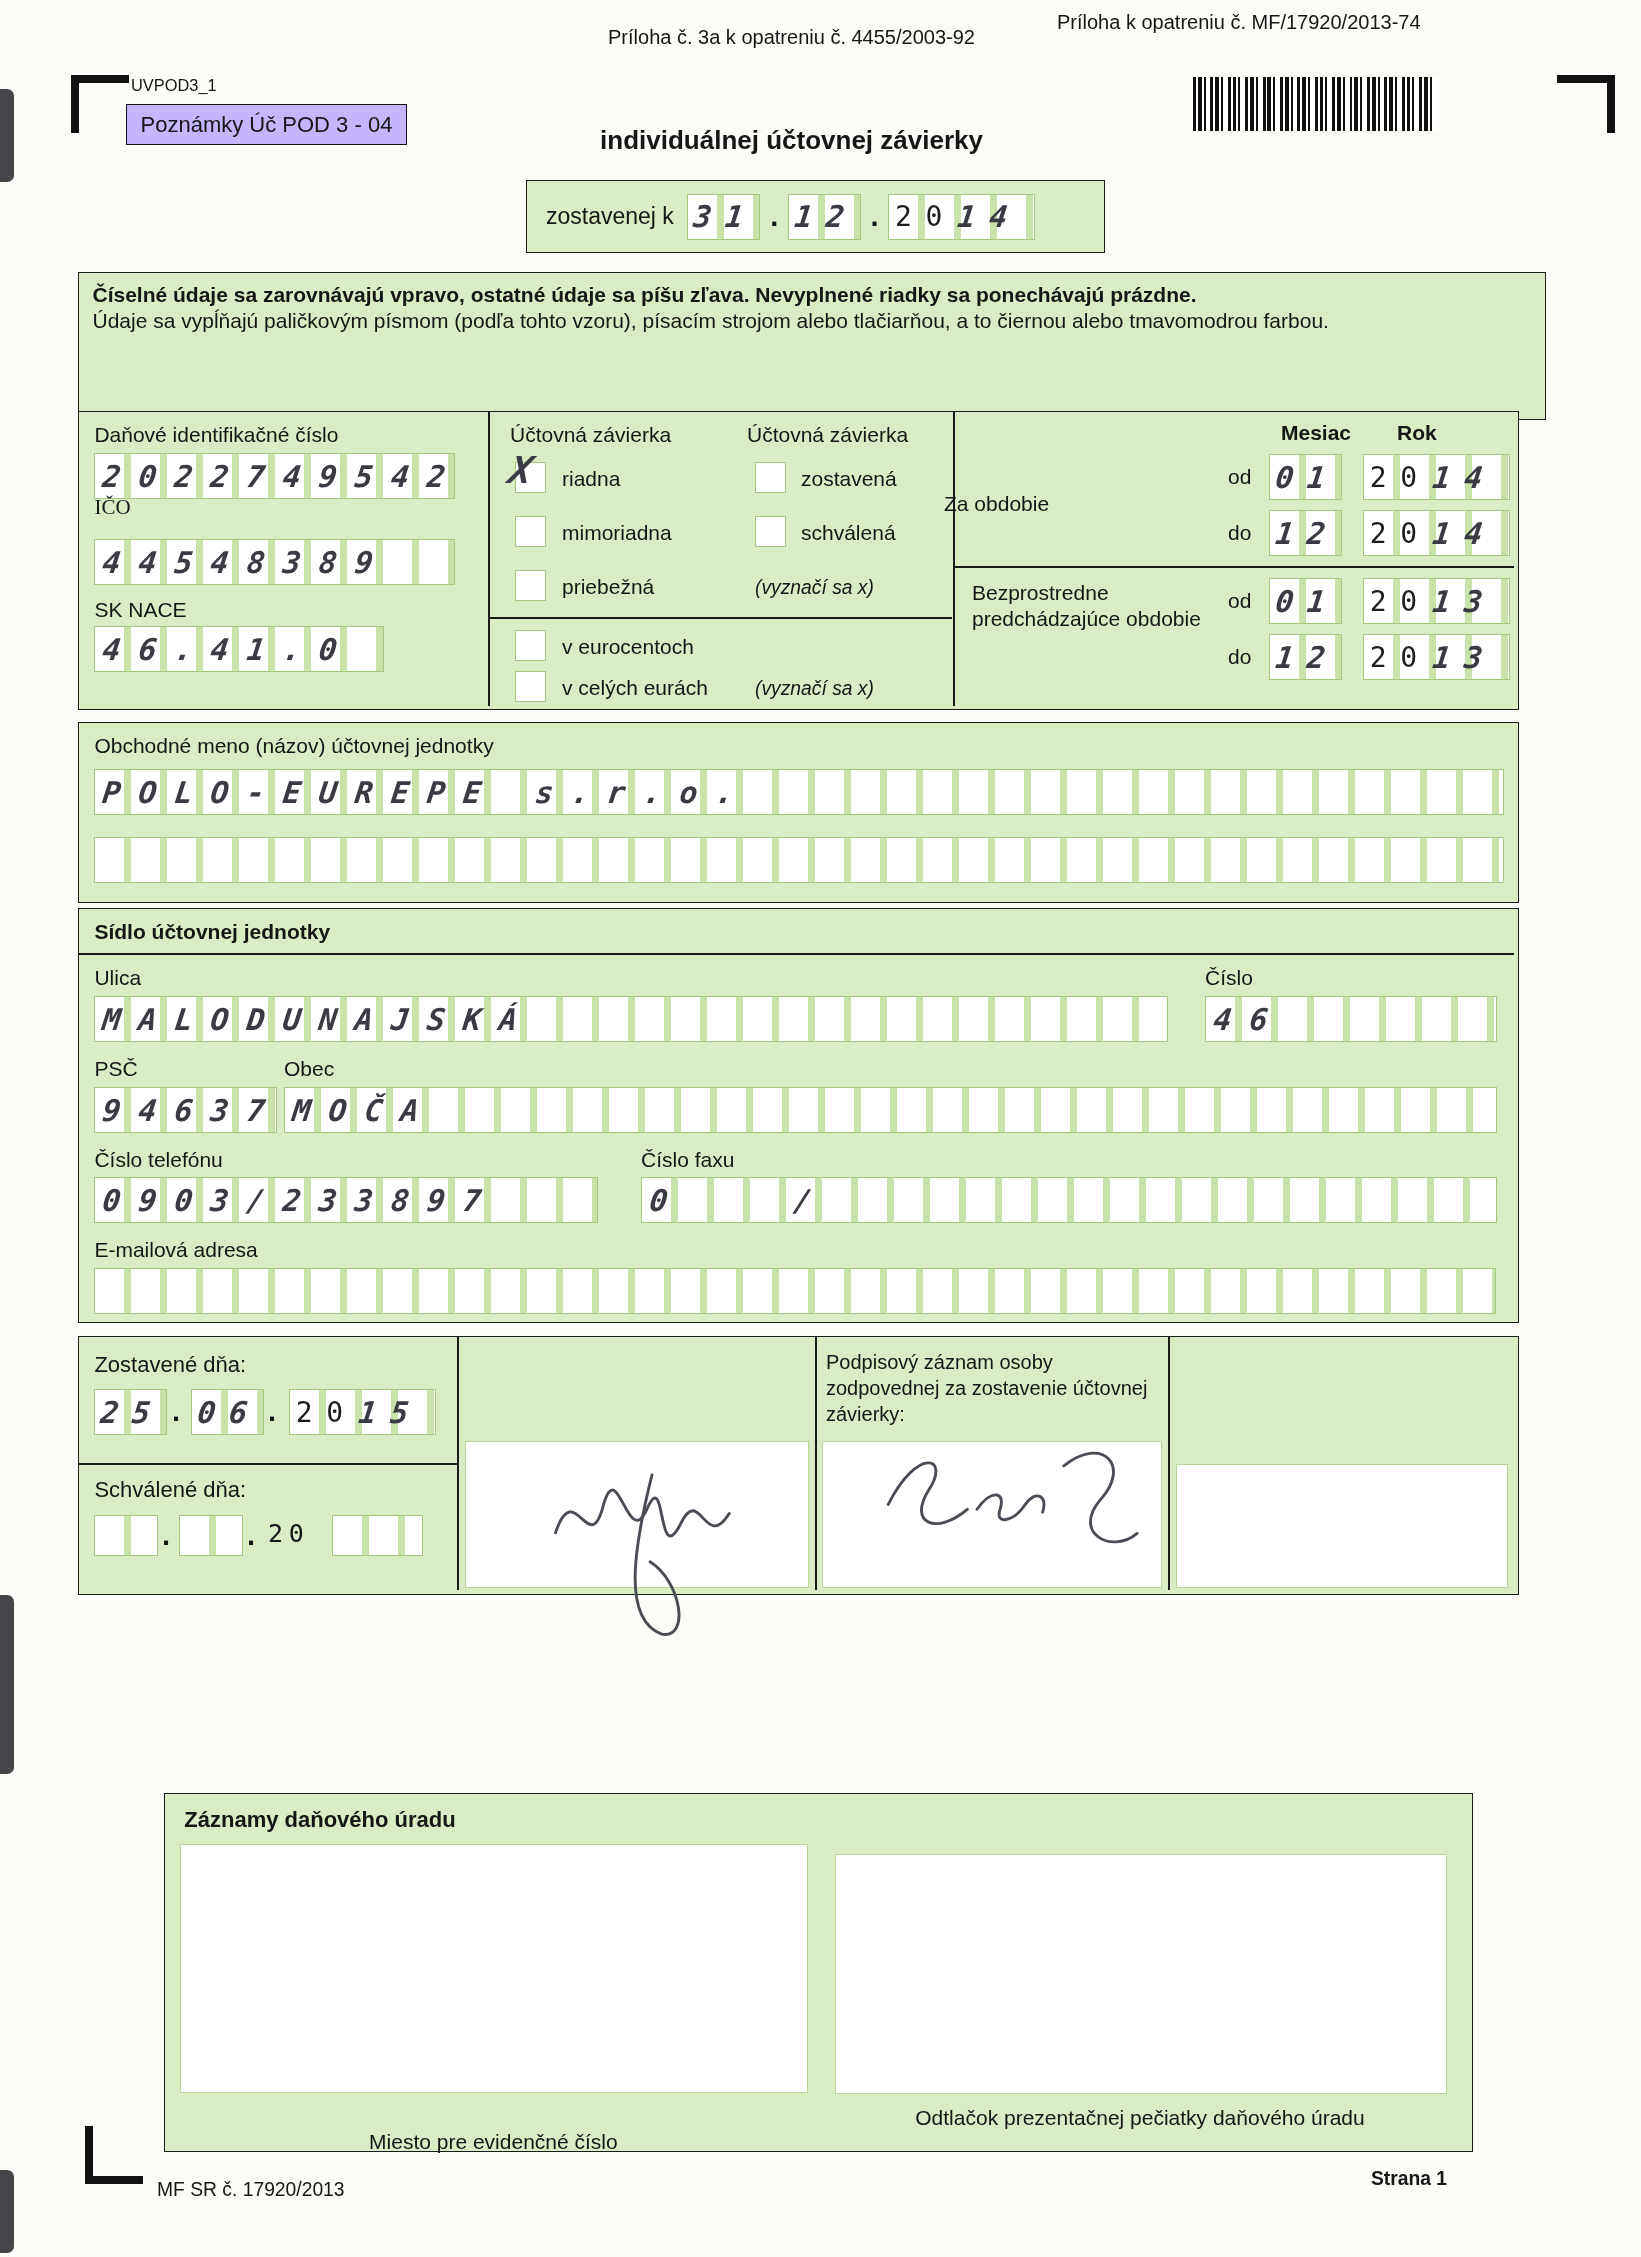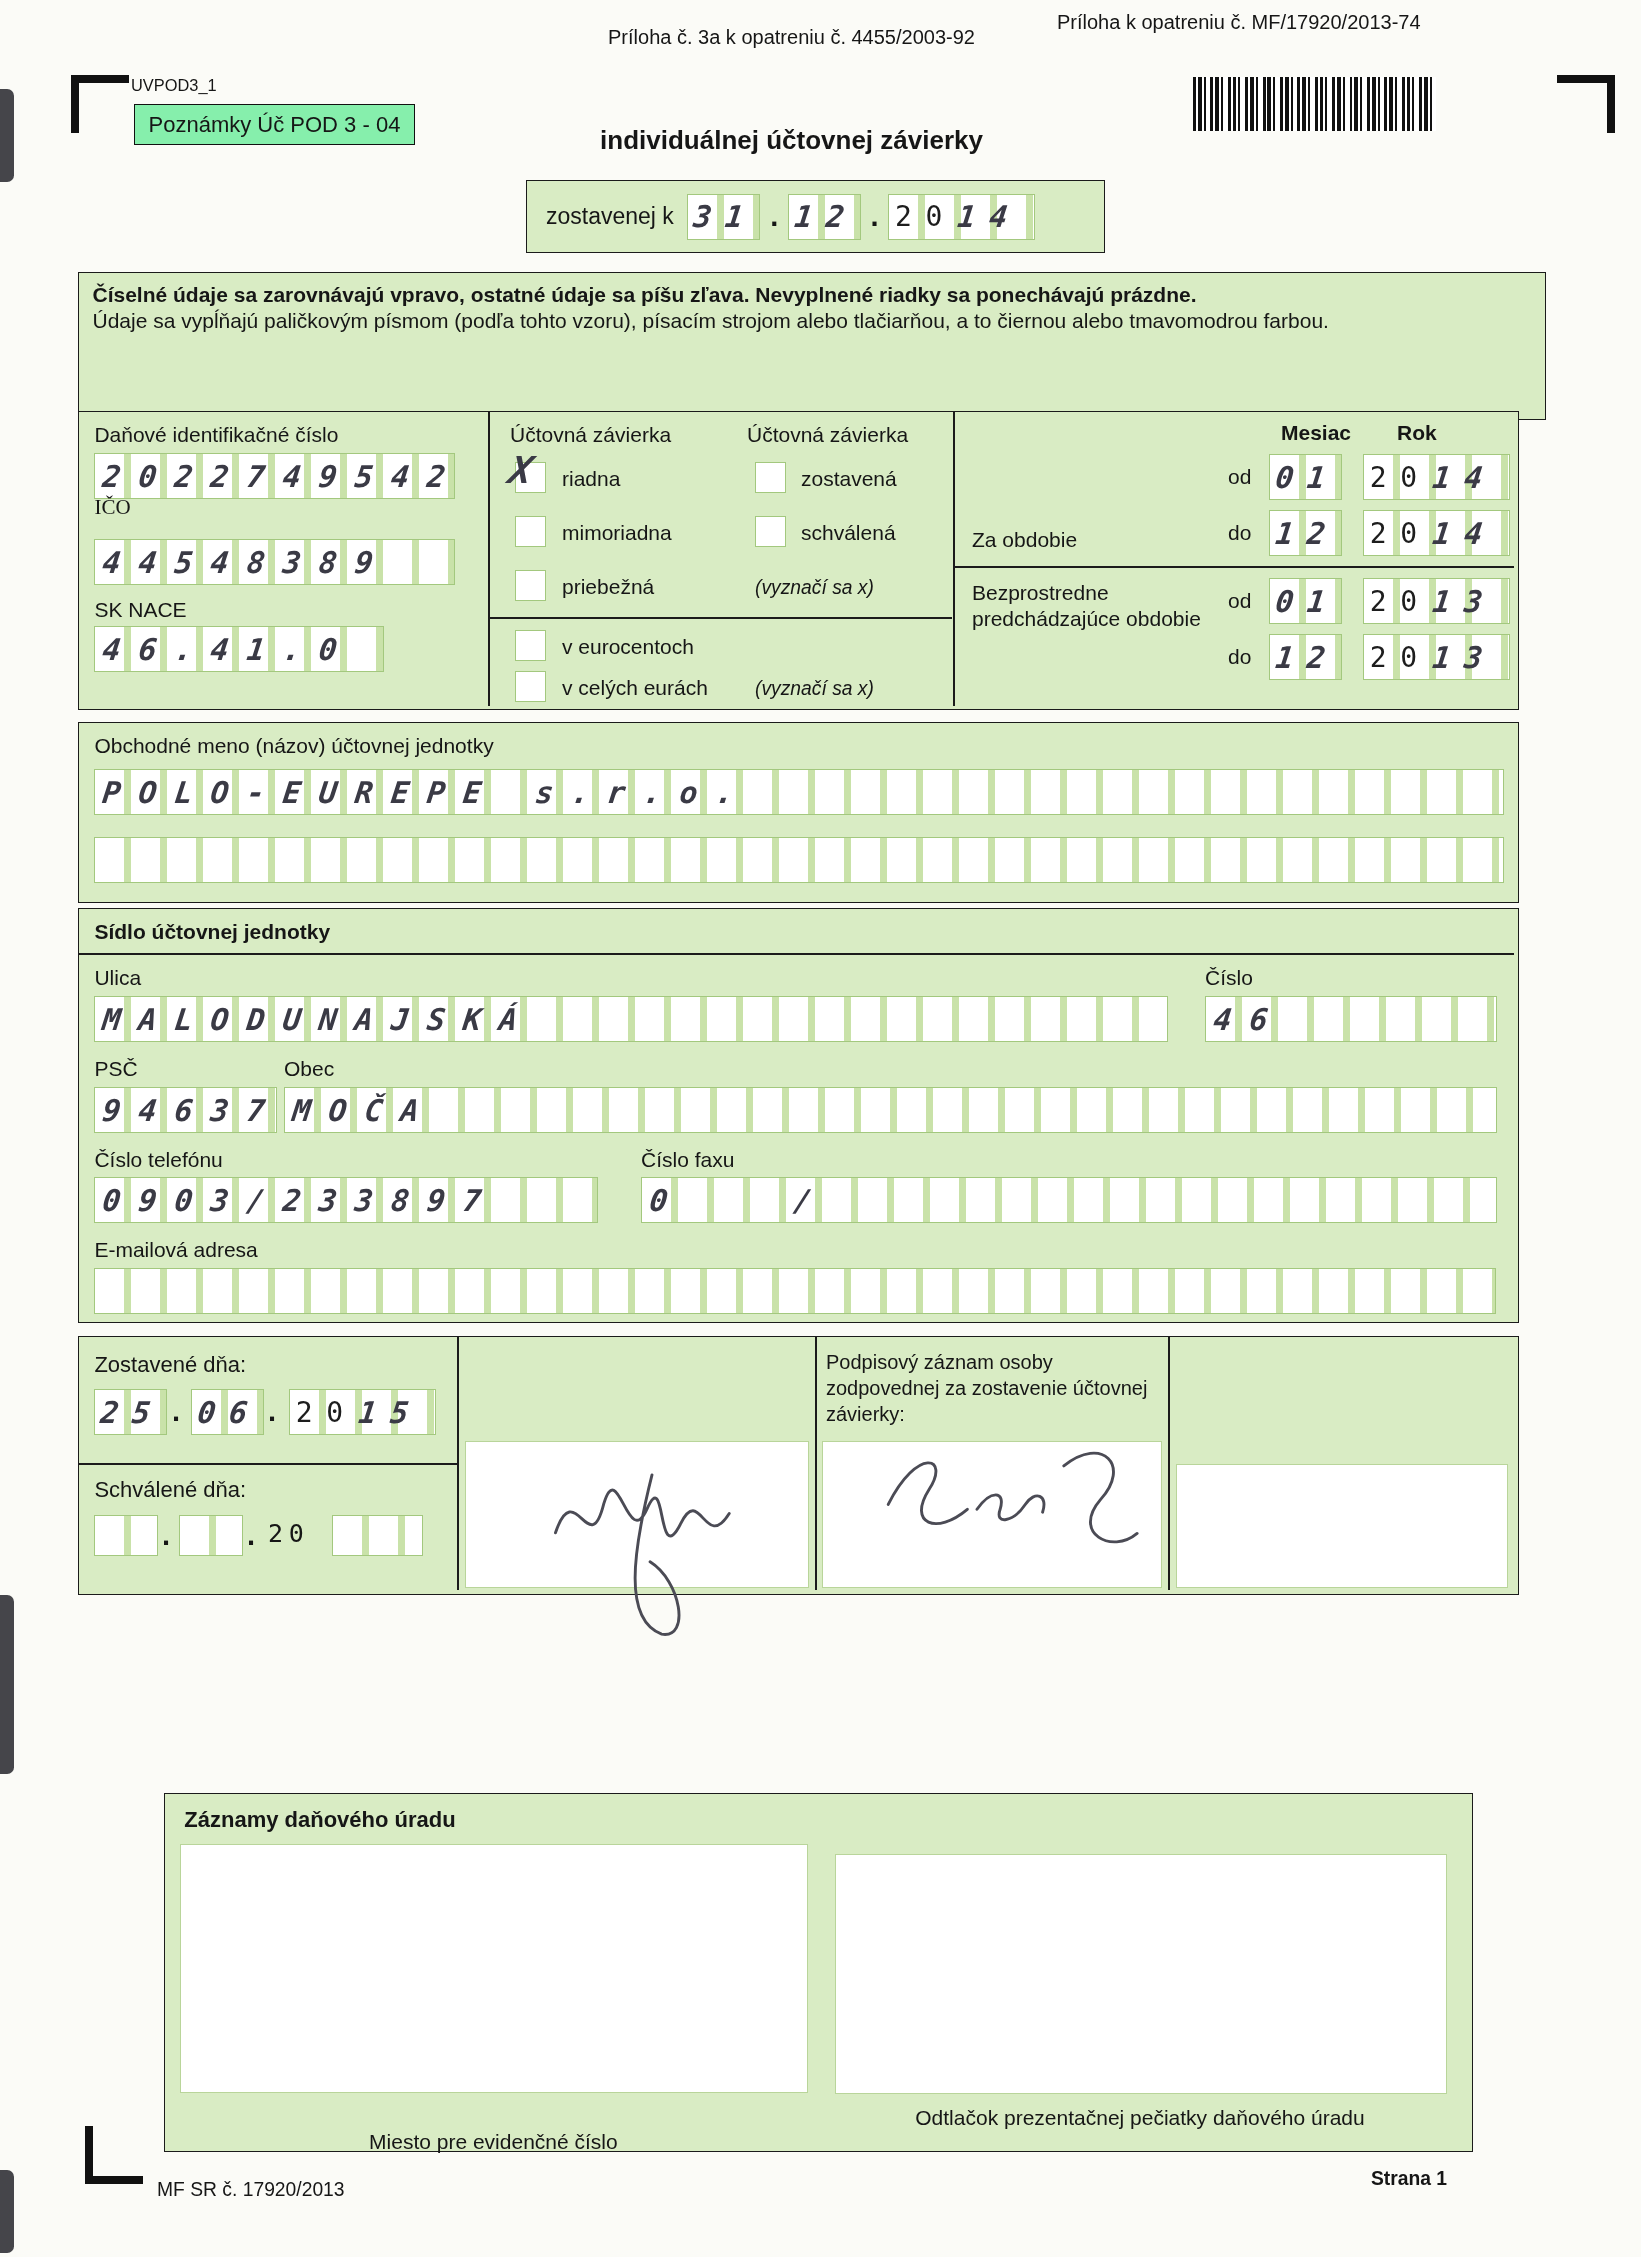--- a/index.html
+++ b/index.html
@@ -50,21 +50,21 @@
   <div class="artifact" style="top:1595px;height:179px;"></div>
   <div class="artifact" style="top:2170px;height:83px;"></div>
 
   <div class="corner tl" style="left:71px;top:75px;"></div>
   <div class="corner tr" style="left:1557px;top:75px;"></div>
   <div class="corner bl" style="left:85px;top:2126px;"></div>
 
   <div class="txt" style="left:550px;top:25px;width:483px;text-align:center;font-size:20px;">Príloha č. 3a k opatreniu č. 4455/2003-92</div>
   <div class="txt" style="left:1057px;top:9.7px;width:483px;font-size:20px;">Príloha k opatreniu č. MF/17920/2013-74</div>
   <div class="txt" style="left:131px;top:75px;font-size:16.4px;">UVPOD3_1</div>
-  <div class="txt" style="left:134px;top:104px;background:#86efac;border:1.9px solid #111;padding:5.8px 13.5px;font-size:22px;">Poznámky Úč POD 3 - 04</div>
+  <div class="txt" style="left:126px;top:104px;background:#c4b5fd;border:1.9px solid #111;padding:5.8px 13.5px;font-size:22px;">Poznámky Úč POD 3 - 04</div>
   <div class="txt" style="left:550px;top:124px;width:483px;text-align:center;font-size:26px;font-weight:bold;">individuálnej účtovnej závierky</div>
   <div class="barcode" style="left:1193px;top:77px;width:243px;"></div>
 
   <div class="green-box" style="left:526px;top:180px;width:539px;height:71px;display:flex;align-items:center;padding:0 19px;gap:9.7px;">
     <span style="font-size:23px;margin-right:3.9px;">zostavenej k</span>
     <span class="dbox" style="width:71px;">
         <span class="hand">31</span>
       </span>
     <span class="dsep">.</span>
     <span class="dbox" style="width:71px;">
@@ -122,21 +122,21 @@
     <span class="cb" style="left:436px;top:218px;"></span>
     <span class="lbl" style="left:483px;top:222px;">v eurocentoch</span>
     <span class="cb" style="left:436px;top:259px;"></span>
     <span class="lbl" style="left:483px;top:263px;">v celých eurách</span>
     <span class="lbl" style="left:676px;top:265px;font-style:italic;font-size:19.3px;">(vyznačí sa x)</span>
 
     <div class="vline" style="left:874px;top:0;height:294px;"></div>
 
     <span class="lbl" style="left:1202px;top:7.7px;font-weight:bold;">Mesiac</span>
     <span class="lbl" style="left:1318px;top:7.7px;font-weight:bold;">Rok</span>
-    <span class="lbl" style="left:893px;top:79px;margin-top:36px;">Za obdobie</span>
+    <span class="lbl" style="left:865px;top:79px;">Za obdobie</span>
 
     <span class="lbl" style="left:1149px;top:52px;">od</span>
     <span class="dbox" style="position:absolute;left:1190px;top:42px;width:71px;">
         <span class="hand">01</span>
       </span>
     <span class="dbox" style="position:absolute;left:1284px;top:42px;width:145px;">
         <span class="printed">20</span>
         <span class="hand" style="padding-left:1.9px;">14</span>
       </span>
 

